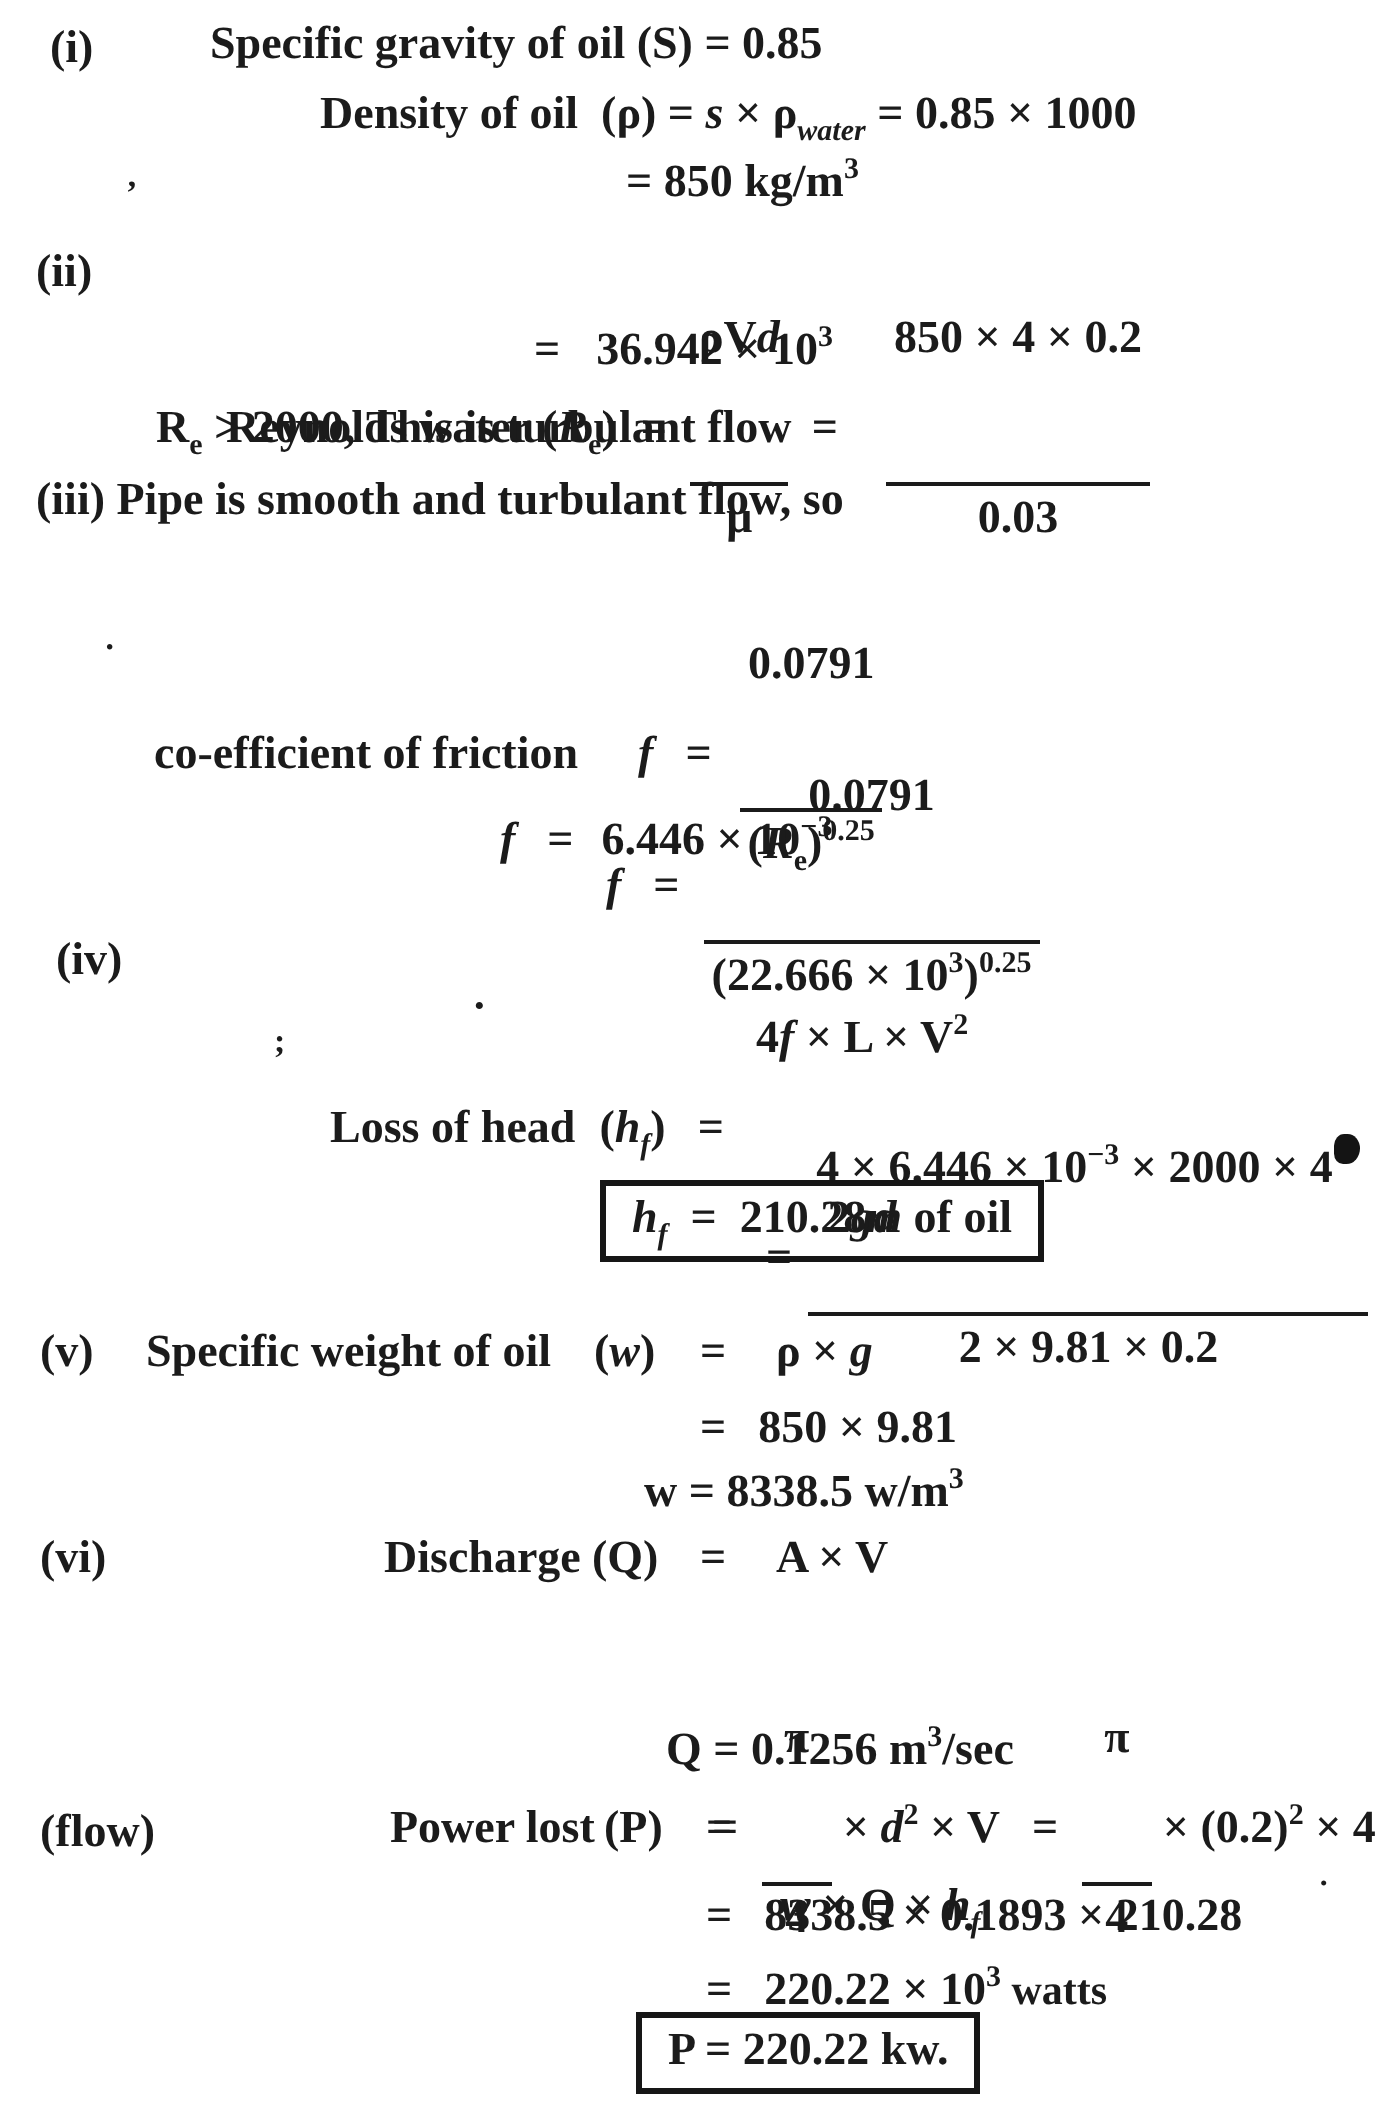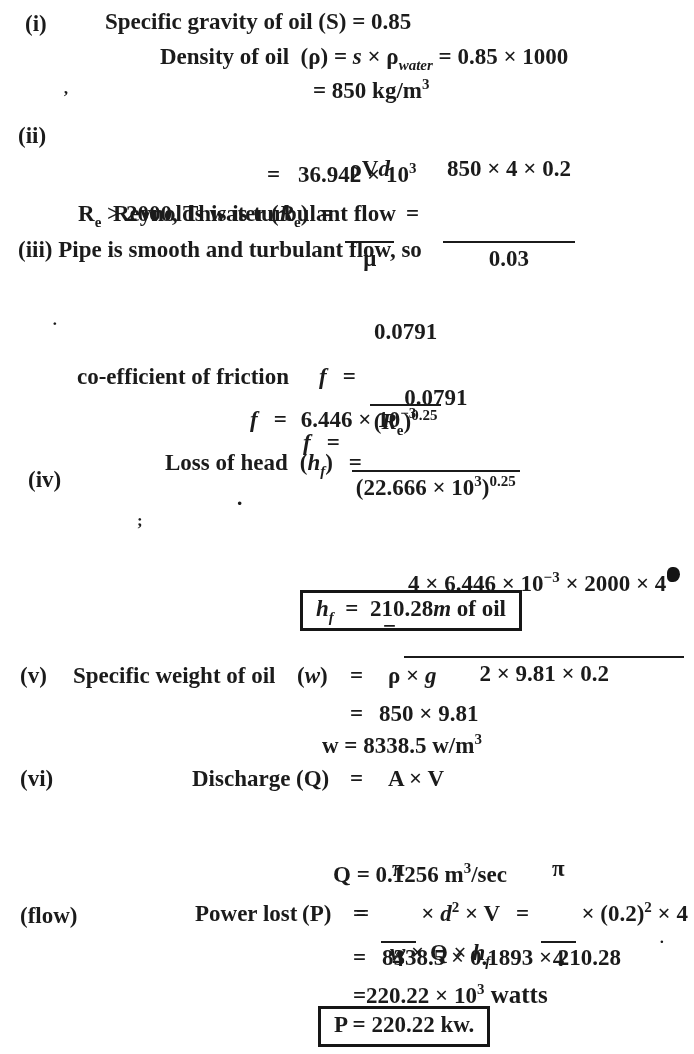--- a/index.html
+++ b/index.html
@@ -73,20 +73,24 @@
     </span>
   </div>
 
   <div class="ln" style="left:250px;top:406px"><span class="it">f</span><span style="margin-left:16px">=</span><span style="margin-left:14px">6.446 × 10</span><span class="sup">−3</span></div>
 
   <div class="ln" style="left:28px;top:466px"><span>(iv)</span></div>
   <div class="row" style="left:165px;top:449px">
     <span>Loss of head</span>
     <span style="margin-left:12px"><span>(</span><span class="it">h</span><span class="sub it">f</span><span>)</span></span>
     <span style="margin-left:16px">=</span>
+    <span class="frac" style="margin-left:12px">
+      <span class="num"><span>4</span><span class="it">f</span><span> × L × V</span><span class="sup">2</span></span>
+      <span class="den"><span>2</span><span class="it">gd</span></span>
+    </span>
   </div>
 
   <div class="row" style="left:383px;top:514px">
     <span>=</span>
     <span class="frac" style="margin-left:8px">
       <span class="num"><span>4 × 6.446 × 10</span><span class="sup">−3</span><span> × 2000 × 4</span><span class="blot"></span></span>
       <span class="den">2 × 9.81 × 0.2</span>
     </span>
   </div>
 
@@ -123,21 +127,21 @@
 
   <div class="ln" style="left:333px;top:861px"><span>Q = 0.1256 m</span><span class="sup">3</span><span>/sec</span></div>
 
   <div class="ln" style="left:20px;top:902px"><span>(flow)</span></div>
   <div class="ln" style="left:195px;top:900px"><span>Power lost</span></div>
   <div class="ln" style="left:302px;top:900px"><span>(P)</span></div>
   <div class="ln" style="left:353px;top:900px"><span>=</span></div>
   <div class="ln" style="left:390px;top:939px"><span class="it">w</span><span> × Q × </span><span class="it">h</span><span class="sub it">f</span></div>
 
   <div class="ln" style="left:353px;top:944px"><span>=</span><span style="margin-left:16px">8338.5 × 0.1893 × 210.28</span></div>
-  <div class="ln" style="left:353px;top:981px"><span>=</span><span style="">220.22 × 10</span><span class="sup">3</span><span style="font-size:25px"> watts</span></div>
+  <div class="ln" style="left:353px;top:981px"><span>=</span><span style="margin-left:16px">220.22 × 10</span><span class="sup">3</span><span style="font-size:21px"> watts</span></div>
 
   <div class="bx" style="left:318px;top:1006px"><span>P = 220.22 kw.</span></div>
 
   <div class="speck" style="left:63px;top:88px"><span>’</span></div>
   <div class="speck" style="left:52px;top:315px"><span>·</span></div>
   <div class="speck" style="left:137px;top:512px"><span>;</span></div>
   <div class="speck" style="left:236px;top:492px;font-size:22px"><span>·</span></div>
   <div class="speck" style="left:659px;top:938px"><span>˙</span></div>
 
 </div>

